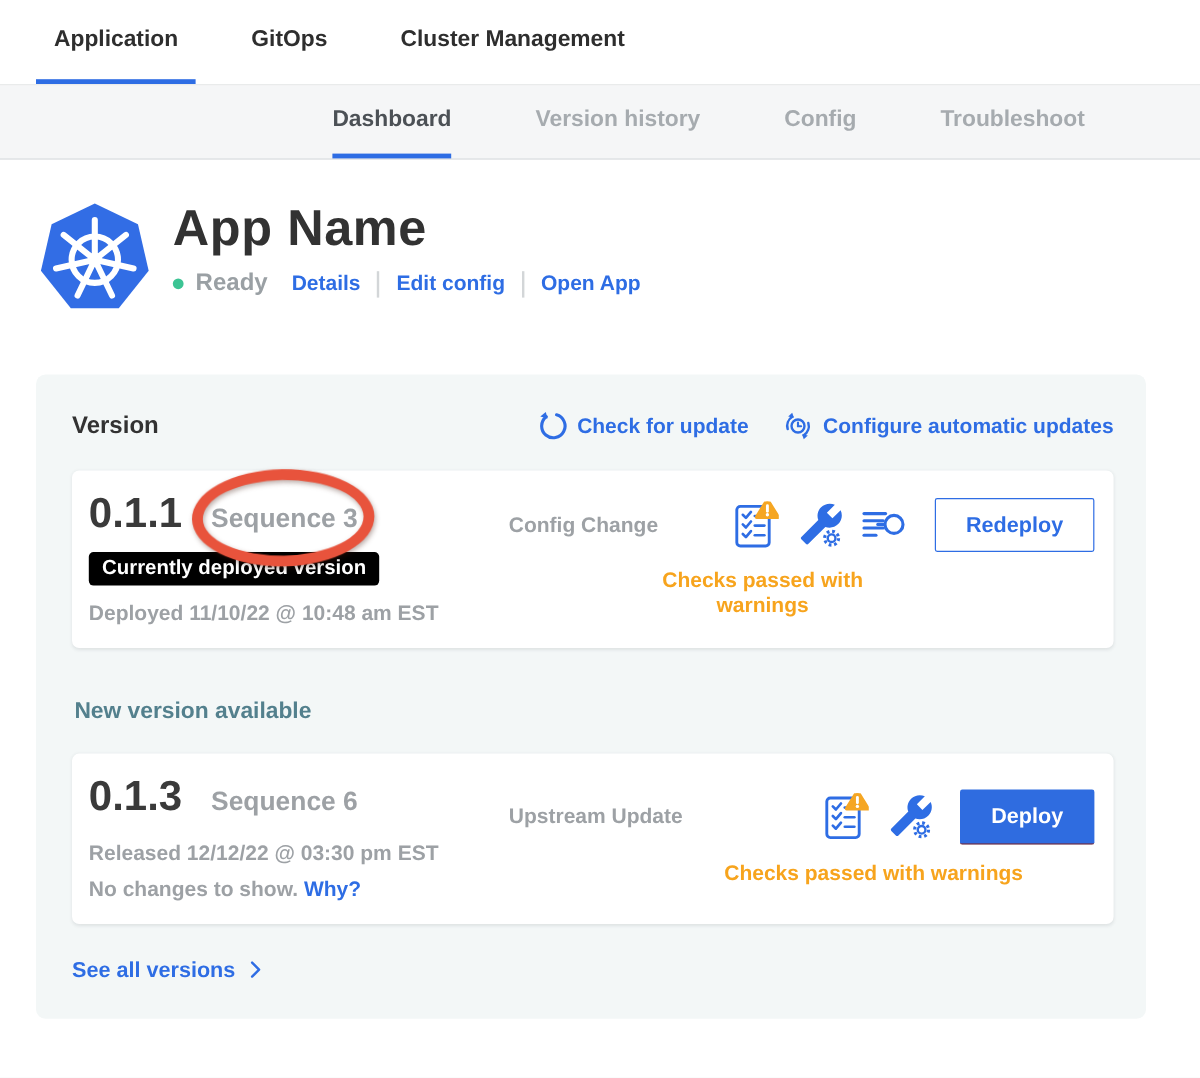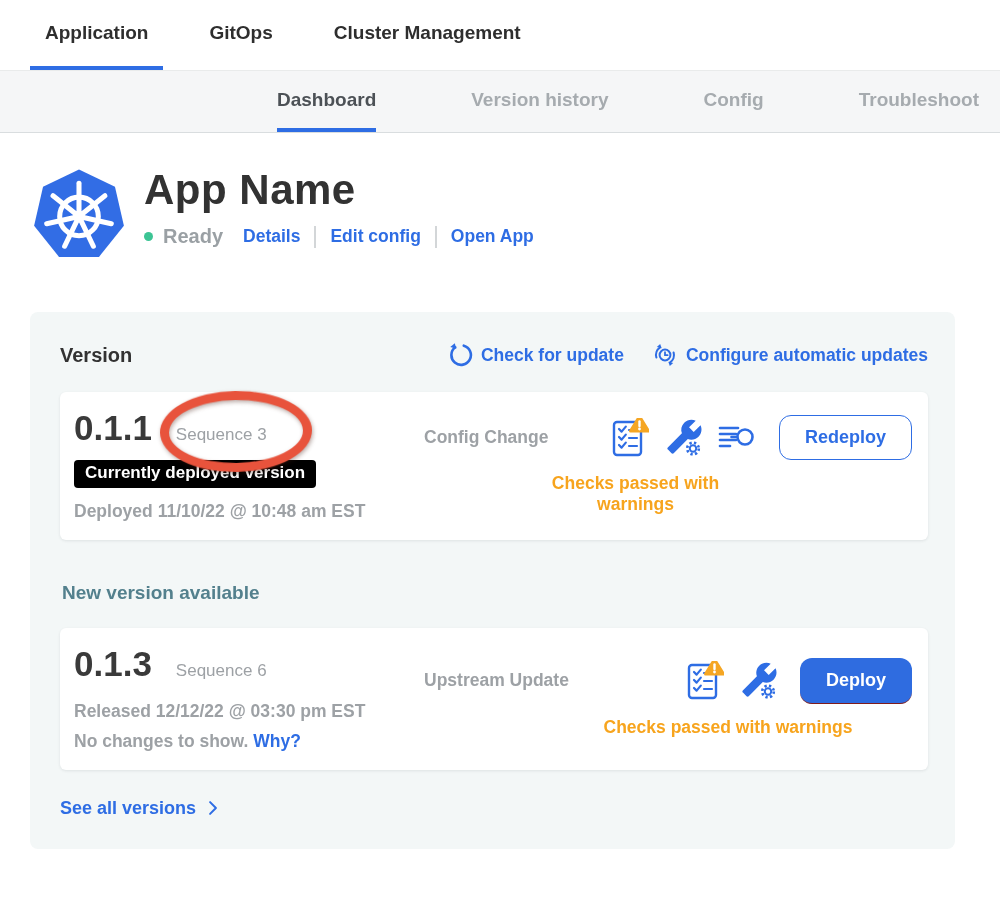--- a/index.html
+++ b/index.html
@@ -8,21 +8,21 @@
     font-family:"Liberation Sans","DejaVu Sans",sans-serif;
     color:#323232;-webkit-font-smoothing:antialiased;
   }
   
   .topnav{height:70px;display:flex;align-items:stretch;padding-left:30px;gap:31px;background:#fff;}
   .topnav-tab{display:flex;align-items:center;padding:0 15px;font-size:19px;font-weight:700;color:#2e2e2e;
     border-bottom:4px solid transparent;box-sizing:border-box;cursor:pointer;white-space:nowrap;}
   .topnav-tab.active{border-bottom-color:#2e6de4;}
   
   .subnav{height:63px;background:#f5f6f7;border-top:1px solid #e9ebeb;border-bottom:1px solid #d9dddf;
-    display:flex;align-items:stretch;padding-left:277px;gap:95px;box-sizing:border-box;}
+    display:flex;align-items:stretch;padding-left:277px;gap:70px;box-sizing:border-box;}
   .subnav-tab{display:flex;align-items:center;font-size:19px;font-weight:700;color:#a6abaf;
     border-bottom:4px solid transparent;box-sizing:border-box;cursor:pointer;white-space:nowrap;}
   .subnav-tab.active{color:#4c5156;border-bottom-color:#2e6de4;}
   
   .app-header{display:flex;margin:34px 0 0 33px;gap:19px;}
   .app-logo{width:92px;height:97px;flex:none;}
   .app-title{font-size:42px;font-weight:700;color:#323232;margin:0 0 12px;letter-spacing:.5px;line-height:1.1;}
   .status-row{display:flex;align-items:center;}
   .status-dot{width:9px;height:9px;border-radius:50%;background:#3cc494;margin-right:10px;}
   .status-text{font-size:20px;font-weight:600;color:#9aa0a4;margin-right:20px;}
@@ -35,34 +35,34 @@
   .panel-title{font-size:20px;font-weight:700;color:#323232;flex:1;}
   .panel-link{display:flex;align-items:center;gap:8px;cursor:pointer;}
   .panel-link + .panel-link{margin-left:28px;}
   .panel-link .ic{width:26px;height:26px;color:#2e6de4;flex:none;}
   
   .card{background:#fff;border-radius:6px;box-shadow:0 1px 3px rgba(40,50,60,.10);
     padding:16px 16px 18px 14px;display:flex;margin-top:24px;}
   .card-left{width:350px;flex:none;}
   .ver-row{display:flex;align-items:baseline;gap:24px;position:relative;}
   .ver-num{font-size:35px;font-weight:700;color:#3a3a3a;line-height:1.15;}
-  .ver-seq{font-size:17px;font-weight:400;color:#9da1a5;}
+  .ver-seq{font-size:22px;font-weight:700;color:#9da1a5;}
   .badge{display:inline-block;margin-top:12px;background:#000000;color:#fff;font-weight:700;font-size:17px;
     padding:3px 11px 5px;border-radius:4px;}
   .meta{margin-top:12px;color:#9da1a5;font-weight:700;font-size:17.5px;line-height:22px;}
   .meta2{margin-top:15px;}
   .card-right{flex:1;display:flex;flex-direction:column;justify-content:center;gap:13px;min-width:0;}
   .action-row{display:flex;align-items:center;}
   .source-label{color:#9da1a5;font-weight:700;font-size:17.5px;flex:1;}
   .icon-group{display:flex;align-items:center;gap:14px;margin-right:22px;}
   .icon-btn{width:40px;height:40px;color:#2e6de4;cursor:pointer;overflow:visible;}
   .warning{color:#f7a41d;font-weight:700;font-size:17.5px;text-align:center;}
   .warning.w1{padding:0 155px 0 90px;}
   .warning.w2{padding:0 35px 0 155px;}
-  .btn{font-family:inherit;font-size:18px;font-weight:700;border-radius:12px;cursor:pointer;white-space:nowrap;}
+  .btn{font-family:inherit;font-size:18px;font-weight:700;border-radius:2px;cursor:pointer;white-space:nowrap;}
   .btn-outline{background:#fff;color:#2e6de4;border:1.5px solid #2e6de4;padding:11px 25px;}
   .btn-solid{background:#2f6ce0;color:#fff;border:none;border-bottom:1px solid #7f1d1d;padding:12px 26px;}
   .new-version-heading{margin:42px 0 0 2px;color:#53808d;font-size:19px;font-weight:700;}
   .see-all{margin-top:28px;display:flex;align-items:flex-start;gap:7px;cursor:pointer;width:fit-content;}
   .see-all .ic{width:20px;height:20px;color:#2e6de4;}
   
   .annotation-ellipse{position:absolute;left:86px;top:-17px;width:152px;height:81px;box-sizing:border-box;
     border:9px solid #e8533c;border-radius:50%;pointer-events:none;
     filter:drop-shadow(1px 2px 2px rgba(60,20,10,.35));transform:rotate(-1deg);}
 </style>

